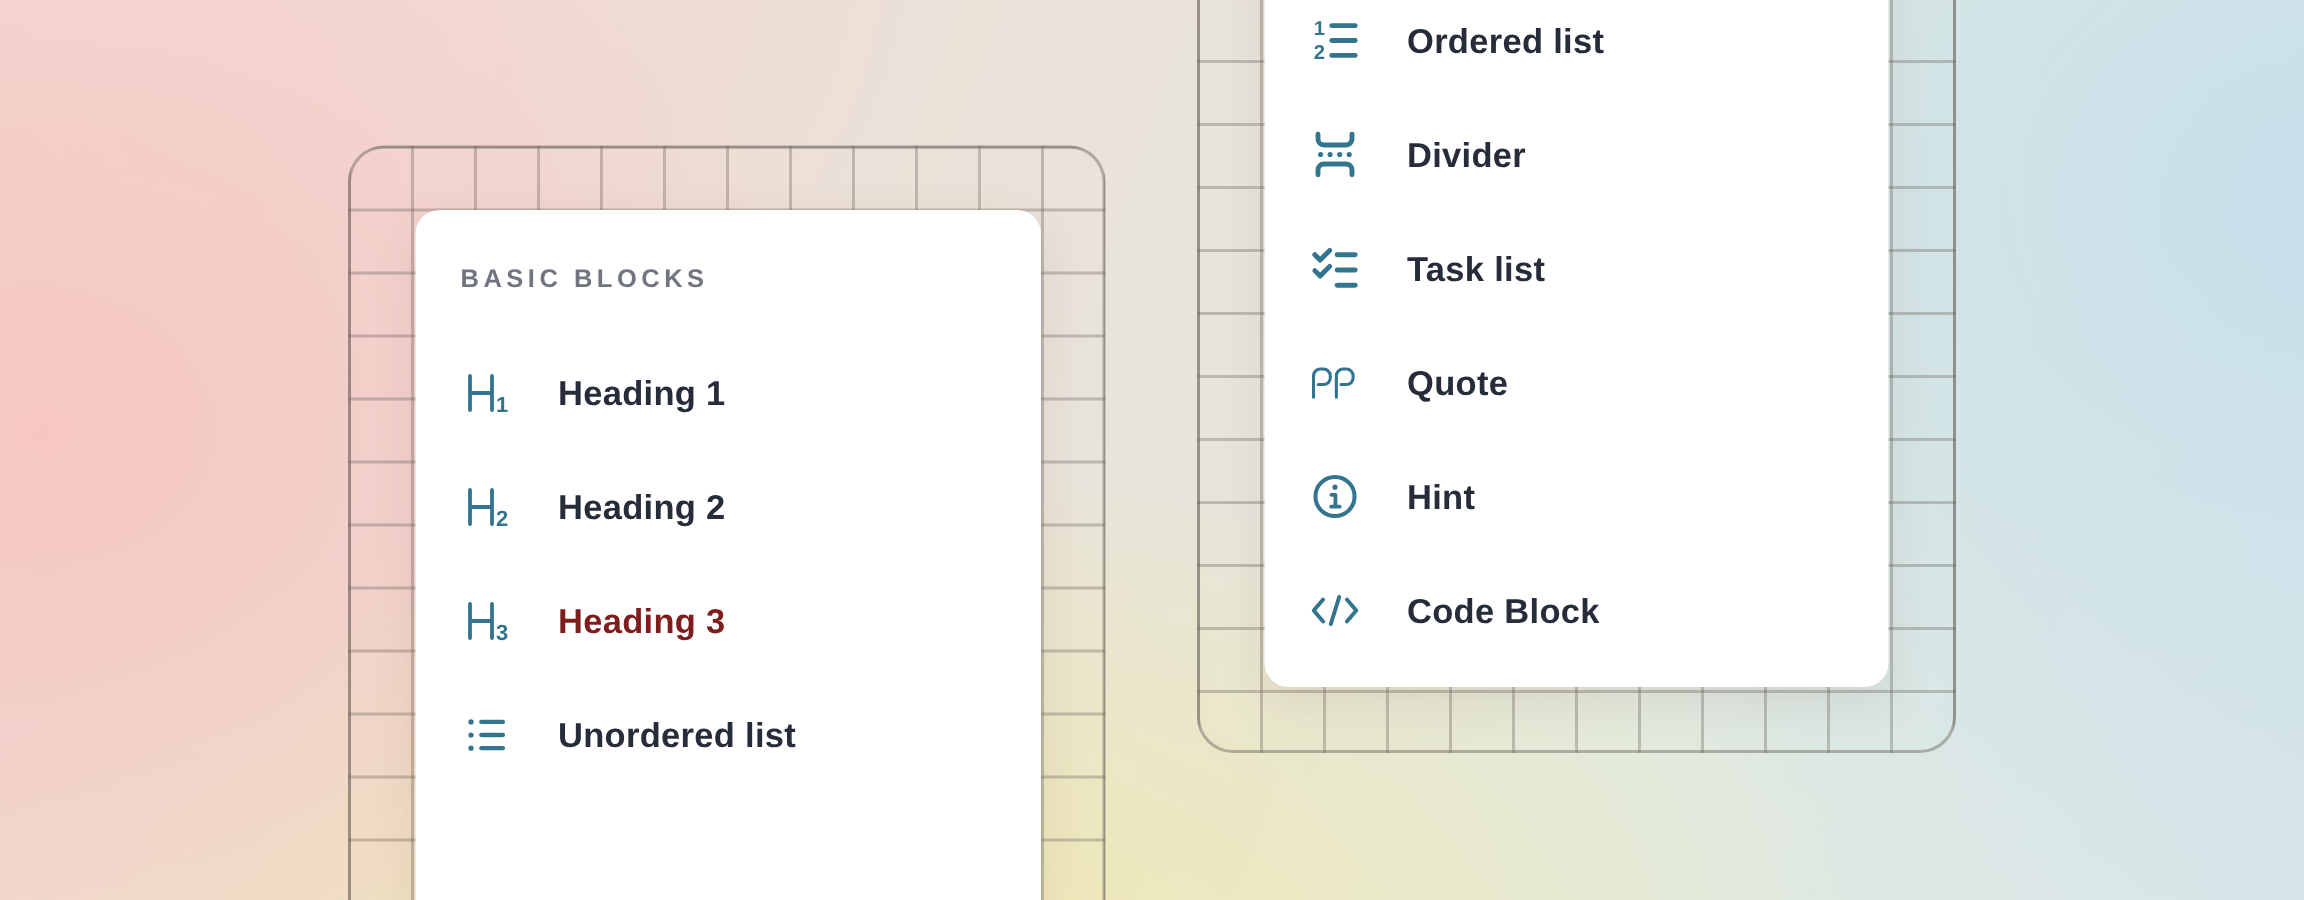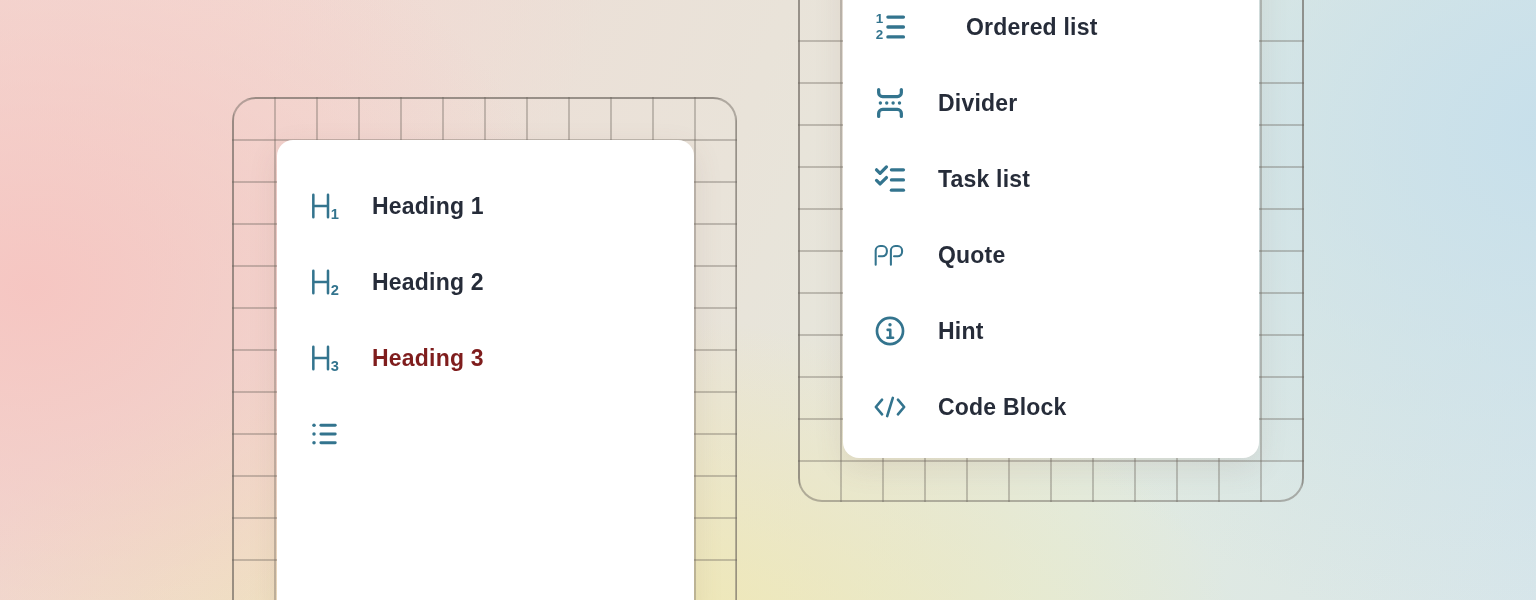--- a/index.html
+++ b/index.html
@@ -52,20 +52,21 @@
     white-space:nowrap;
   }
 </style>
 </head>
 <body>
 
 <div class="frame frame-left"></div>
 <div class="frame frame-right"></div>
 
 <section class="card card-left" style="background: rgb(255, 255, 255);">
+  <h2 class="panel-header" style="color: rgb(113, 117, 127);">BASIC BLOCKS</h2>
   <div class="menu-list" id="left-list">
       <div class="menu-item">
     <span class="icon" style="color: rgb(51, 116, 142);">
           <svg width="32" height="32" viewBox="0 0 24 24" fill="none" stroke="currentColor" stroke-width="2.3" stroke-linecap="round" stroke-linejoin="round">
     <path d="M4 3.5 V20.5 M15 3.5 V20.5 M4 12 H15" stroke-width="1.9"></path>
     <text x="17" y="21.5" font-size="11" font-weight="bold" fill="currentColor" stroke="none">1</text>
           </svg>
         </span>
     <span class="label" style="color: rgb(38, 44, 57); text-align: right;">Heading 1</span>
   </div>
@@ -91,37 +92,38 @@
     <span class="icon" style="color: rgb(51, 116, 142);">
           <svg width="30" height="30" viewBox="0 0 24 24" fill="none" stroke="currentColor" stroke-width="2.3" stroke-linecap="round" stroke-linejoin="round">
       <circle cx="4" cy="5" r="1.4" fill="currentColor" stroke="none"></circle>
       <circle cx="4" cy="12" r="1.4" fill="currentColor" stroke="none"></circle>
       <circle cx="4" cy="19" r="1.4" fill="currentColor" stroke="none"></circle>
       <line x1="9.5" y1="5" x2="21" y2="5"></line>
             <line x1="9.5" y1="12" x2="21" y2="12"></line>
       <line x1="9.5" y1="19" x2="21" y2="19"></line>
           </svg>
         </span>
+    <span class="label" style="color: rgb(38, 44, 57);">Unordered list</span>
   </div>
     </div>
 </section>
 
 <section class="card card-right" style="background: rgb(255, 255, 255);">
   <div class="menu-list" id="right-list">
       <div class="menu-item">
     <span class="icon" style="color: rgb(51, 116, 142);">
           <svg width="34" height="34" viewBox="0 0 24 24" fill="none" stroke="currentColor" stroke-width="2.3" stroke-linecap="round" stroke-linejoin="round">
       <text x="2" y="9.5" font-size="9.5" font-weight="bold" fill="currentColor" stroke="none">1</text>
       <text x="2" y="20.5" font-size="9.5" font-weight="bold" fill="currentColor" stroke="none">2</text>
       <line x1="10.5" y1="5" x2="21.5" y2="5"></line>
             <line x1="10.5" y1="12" x2="21.5" y2="12"></line>
       <line x1="10.5" y1="19" x2="21.5" y2="19"></line>
           </svg>
         </span>
-    <span class="label" style="color: rgb(38, 44, 57); margin-left: 28px;">Ordered list</span>
+    <span class="label" style="color: rgb(38, 44, 57);">Ordered list</span>
   </div>
       <div class="menu-item">
     <span class="icon" style="color: rgb(51, 116, 142);">
           <svg width="34" height="34" viewBox="0 0 24 24" fill="none" stroke="currentColor" stroke-width="2.3" stroke-linecap="round" stroke-linejoin="round">
       <path d="M4 2.5 v2.2 a2.8 2.8 0 0 0 2.8 2.8 h10.4 a2.8 2.8 0 0 0 2.8 -2.8 v-2.2"></path>
       <circle cx="5.2" cy="12" r="1.2" fill="currentColor" stroke="none"></circle>
       <circle cx="9.7" cy="12" r="1.2" fill="currentColor" stroke="none"></circle>
       <circle cx="14.2" cy="12" r="1.2" fill="currentColor" stroke="none"></circle>
       <circle cx="18.7" cy="12" r="1.2" fill="currentColor" stroke="none"></circle>
       <path d="M4 21.5 v-2.2 a2.8 2.8 0 0 1 2.8 -2.8 h10.4 a2.8 2.8 0 0 1 2.8 2.8 v2.2"></path>

